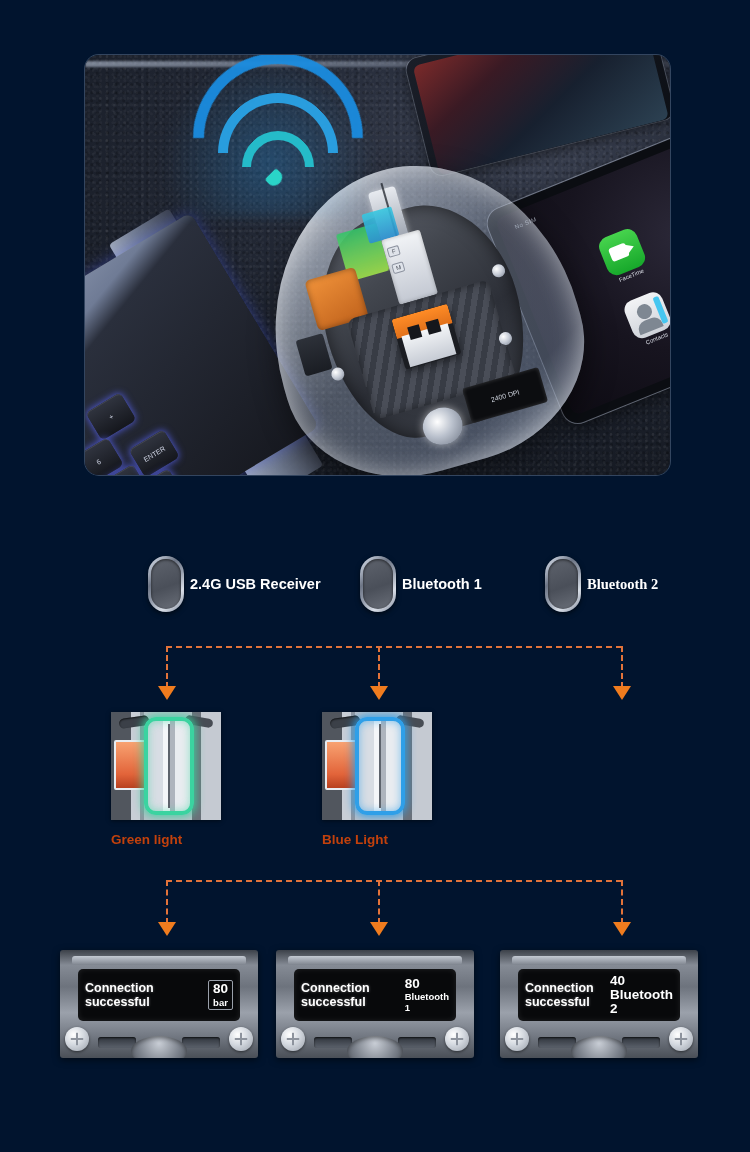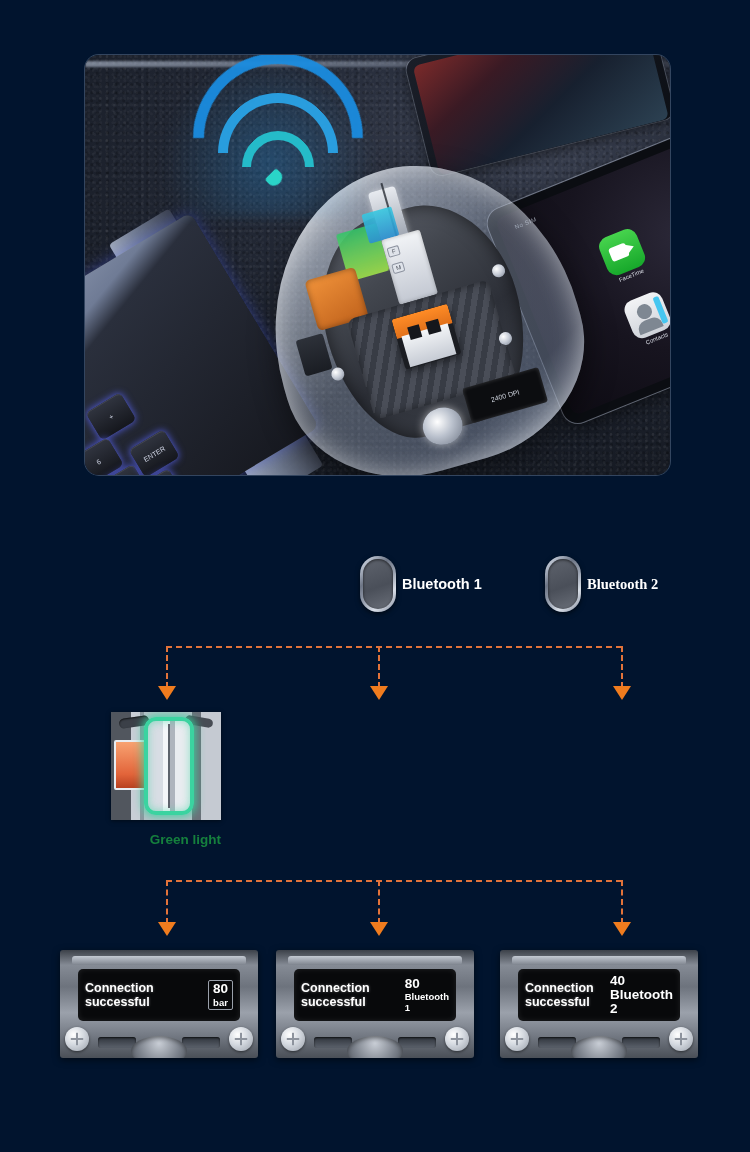--- a/index.html
+++ b/index.html
@@ -243,21 +243,21 @@
   }
   .li-ring{
     position:absolute; left:33px; top:5px; width:50px; height:98px;
     border-radius:12px; border:4px solid #3bd3a0;
     box-shadow:0 0 9px 2px rgba(59,211,160,.85), inset 0 0 8px rgba(59,211,160,.55);
   }
   .li-ring.blue{ border-color:#2f9fe8; box-shadow:0 0 9px 2px rgba(47,159,232,.9), inset 0 0 8px rgba(47,159,232,.6); }
   .li-ring.red{ border-color:#e0413c; box-shadow:0 0 9px 2px rgba(224,65,60,.85), inset 0 0 8px rgba(224,65,60,.55); }
   .li-split{ position:absolute; left:57px; top:12px; width:2px; height:84px; background:#5d636c; }
   .light-label{
-    margin-top:12px; text-align:right; color:#15803d;
+    margin-top:12px; text-align:left; color:#c2410c;
     font-size:13.5px; font-weight:bold; white-space:nowrap;
   }
 
   
   .row-panels{ position:absolute; left:0; top:950px; width:612px; height:115px; }
   .panel{
     position:absolute; width:198px; height:108px;
     background:linear-gradient(180deg,#3c4149 0%, #858b95 14%, #6d737d 34%, #9ba1ab 58%, #767c86 78%, #4a4f57 100%);
     border-radius:3px; overflow:hidden;
     box-shadow:0 2px 7px rgba(0,0,0,.55);
@@ -384,20 +384,26 @@
     <div class="wifi">
       <span class="wifi-glow"></span>
       <span class="arc arc1"></span>
       <span class="arc arc2"></span>
       <span class="arc arc3"></span>
       <span class="arc-dot"></span>
     </div>
   </div>
 
   <div class="row-buttons">
+    <div class="btn-group g1">
+      <span class="dpi-btn">
+          <i></i>
+        </span>
+      <span class="btn-label">2.4G USB Receiver</span>
+    </div>
     <div class="btn-group g2">
       <span class="dpi-btn">
           <i></i>
         </span>
       <span class="btn-label">Bluetooth 1</span>
     </div>
     <div class="btn-group g3">
       <span class="dpi-btn">
           <i></i>
         </span>
@@ -420,20 +426,31 @@
       <div class="light-img">
         <span class="li-slot"></span>
           <span class="li-slot2"></span>
         <span class="li-orange"></span>
           <span class="li-core"></span>
         <span class="li-ring"></span>
           <span class="li-split"></span>
       </div>
       <div class="light-label">Green light</div>
     </div>
+    <div class="light-cell l2">
+      <div class="light-img">
+        <span class="li-slot"></span>
+          <span class="li-slot2"></span>
+        <span class="li-orange"></span>
+          <span class="li-core"></span>
+        <span class="li-ring blue"></span>
+          <span class="li-split"></span>
+      </div>
+      <div class="light-label">Blue Light</div>
+    </div>
   </div>
 
   <div class="connector c2">
     <span class="h-line" style="left:166px; top:8px; width:456px;"></span>
     <span class="v-line" style="left:166px; top:8px; height:44px;"></span>
     <span class="v-line" style="left:378px; top:8px; height:44px;"></span>
     <span class="v-line" style="left:621px; top:8px; height:44px;"></span>
     <span class="arrow" style="left:158px; top:50px;"></span>
     <span class="arrow" style="left:370px; top:50px;"></span>
     <span class="arrow" style="left:613px; top:50px;"></span>

